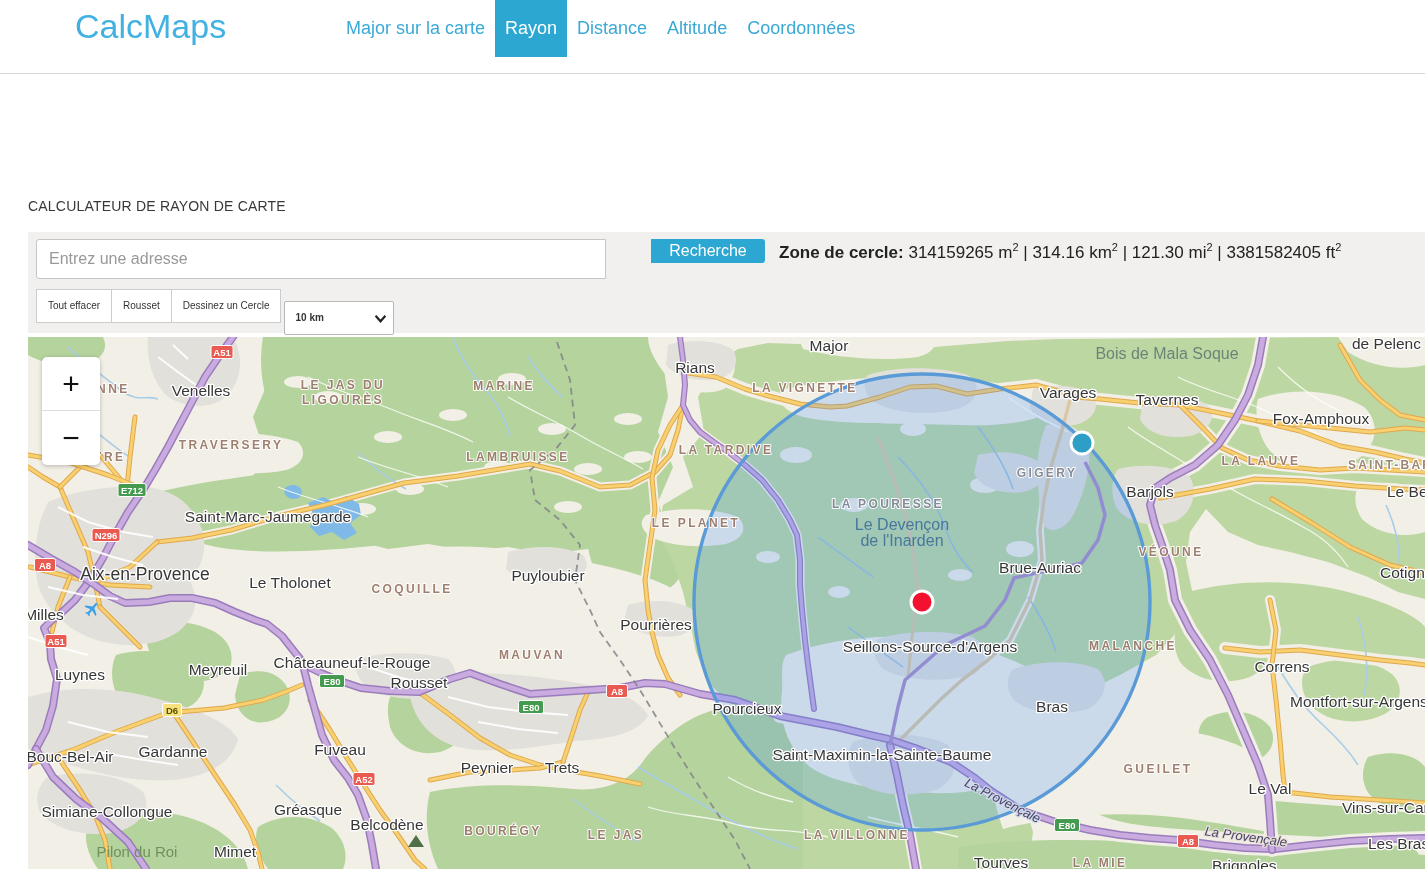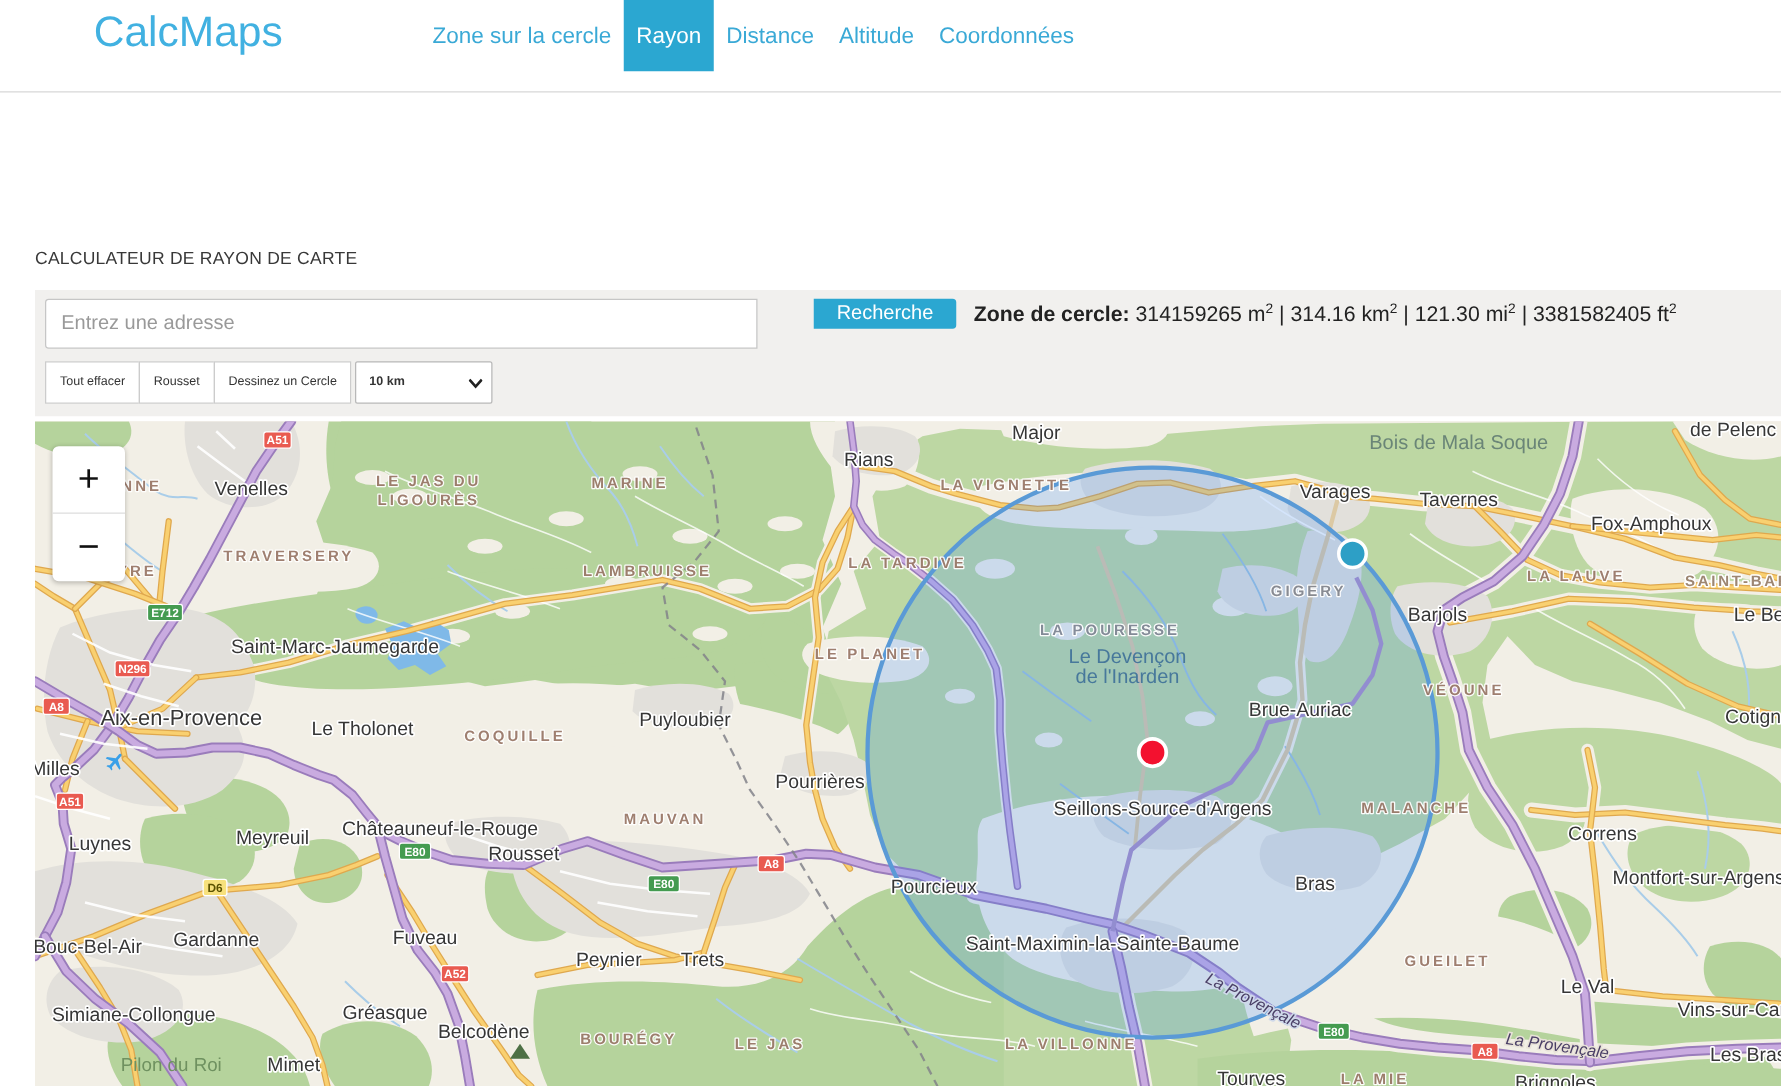--- a/index.html
+++ b/index.html
@@ -29,38 +29,38 @@
   font-family:"Liberation Sans", sans-serif; }
 .info { position:absolute; left:751px; top:5px; font-size:17px; color:#222;
   line-height:21px; white-space:nowrap;}
 .info b { font-weight:bold; }
 .info sup { font-size:11px; }
 .grp { position:absolute; left:8px; top:57px; height:34px; }
 .grp button, .grp .sel { display:inline-block; height:34px; background:#fff;
   border:1px solid #ccc; font-size:10px; color:#333; padding:0 11px; margin-right:-1px;
   vertical-align:top; font-family:"Liberation Sans", sans-serif; line-height:32px;}
 .grp .sel { position:relative; width:110px; margin-left:4px; font-weight:bold;
-  padding:0 10px; border-radius:2px; border-color:#b8b8b8;}
+  padding:0 10px; border-radius:2px; border-color:#b8b8b8;margin-top:12px;}
 .grp .sel .caret { position:absolute; right:9px; top:11px; width:9px; height:9px; }
 .grp .sel .caret svg { display:block; }
 
 #map { position:absolute; left:28px; top:337px; width:1397px; height:532px;
   overflow:hidden; background:#f2efe7;}
 .zoomctl { position:absolute; left:14px; top:20px; width:58px; height:108px;
   background:#fff; border-radius:5px; box-shadow:0 1px 4px rgba(0,0,0,0.25); z-index:10;}
 .zoomctl .zin, .zoomctl .zout { width:58px; height:54px; text-align:center;
   font-size:30px; color:#111; line-height:54px; }
 .zoomctl .zin { border-bottom:1px solid #ddd; }
 </style>
 </head>
 <body>
 <div class="nav">
   <div class="logo">CalcMaps</div>
   <div class="navlinks">
-    <a href="#">Zone sur la cercle</a><a href="#" class="active">Rayon</a><a href="#">Distance</a><a href="#">Altitude</a><a href="#">Coordonnées</a>
+    <a href="#">Major sur la carte</a><a href="#" class="active">Rayon</a><a href="#">Distance</a><a href="#">Altitude</a><a href="#">Coordonnées</a>
   </div>
 </div>
 <h1>CALCULATEUR DE RAYON DE CARTE</h1>
 <div class="panel">
   <input class="addr" placeholder="Entrez une adresse" style="">
   <button class="btn-search">Recherche</button>
   <div class="info">
     <div><b>Zone de cercle:</b> 314159265 m<sup>2</sup> | 314.16 km<sup>2</sup> | 121.30 mi<sup>2</sup> | 3381582405 ft<sup>2</sup></div>
   </div>
   <div class="grp">

